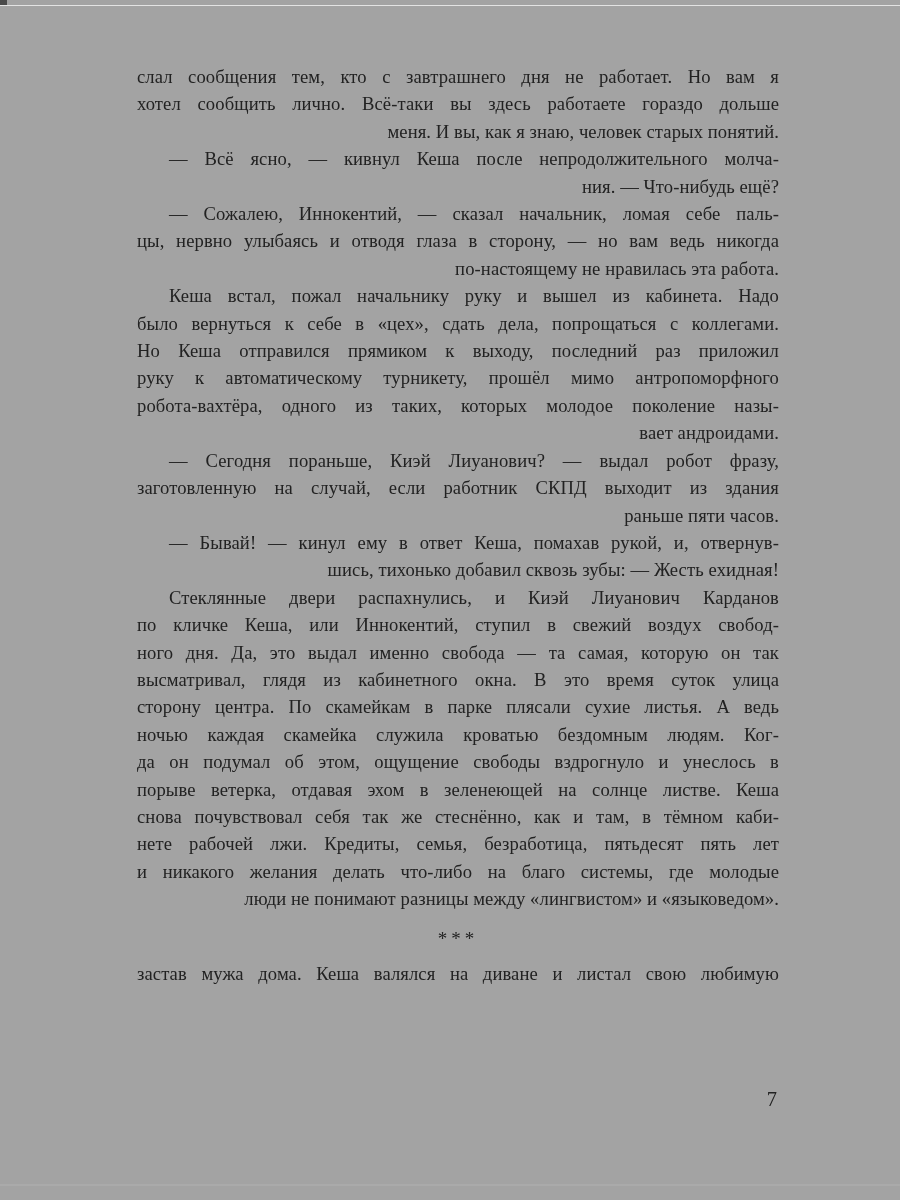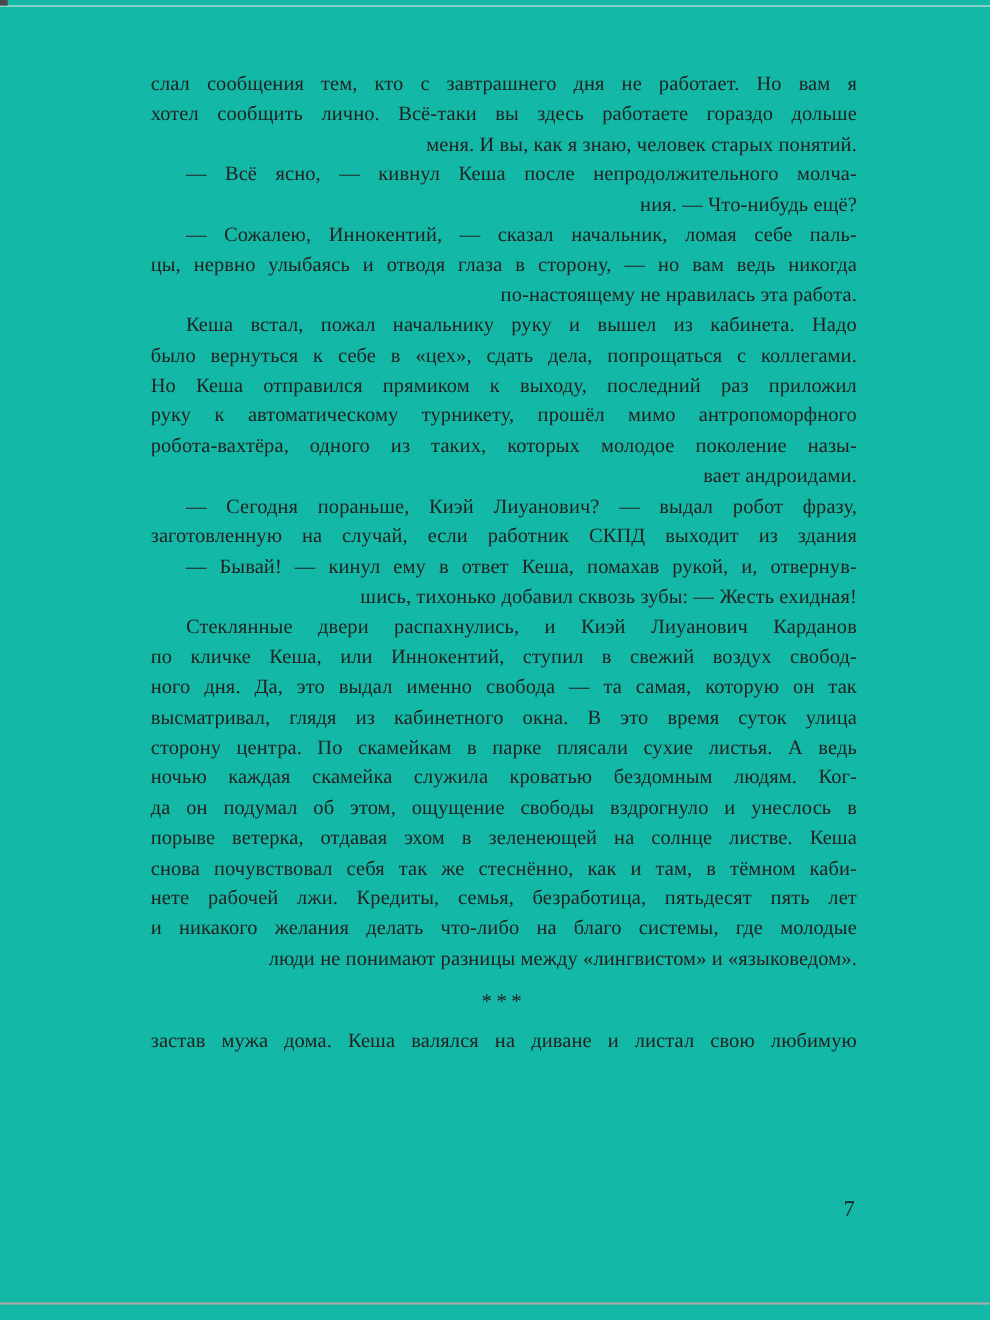--- a/index.html
+++ b/index.html
@@ -4,21 +4,21 @@
 <style>
   html, body {
     margin: 0;
     padding: 0;
     background: #ffffff;
   }
   .book-page {
     position: relative;
     width: 900px;
     height: 1200px;
-    background: #14b8a6;
+    background: #a3a3a3;
     overflow: hidden;
     font-family: "Liberation Serif", "DejaVu Serif", serif;
     color: #222222;
   }
   .text-block {
     position: absolute;
     left: 137px;
     top: 63px;
     width: 642px;
     font-size: 18.6px;
@@ -95,20 +95,21 @@
         <div class="line full indent">Кеша встал, пожал начальнику руку и вышел из кабинета. Надо</div>
         <div class="line full">было вернуться к себе в «цех», сдать дела, попрощаться с коллегами.</div>
         <div class="line full">Но Кеша отправился прямиком к выходу, последний раз приложил</div>
         <div class="line full">руку к автоматическому турникету, прошёл мимо антропоморфного</div>
         <div class="line full">робота-вахтёра, одного из таких, которых молодое поколение назы-</div>
         <div class="line">вает андроидами.</div>
       </div>
       <div class="paragraph">
         <div class="line full indent">— Сегодня пораньше, Киэй Лиуанович? — выдал робот фразу,</div>
         <div class="line full">заготовленную на случай, если работник СКПД выходит из здания</div>
+        <div class="line">раньше пяти часов.</div>
       </div>
       <div class="paragraph">
         <div class="line full indent">— Бывай! — кинул ему в ответ Кеша, помахав рукой, и, отвернув-</div>
         <div class="line">шись, тихонько добавил сквозь зубы: — Жесть ехидная!</div>
       </div>
       <div class="paragraph">
         <div class="line full indent">Стеклянные двери распахнулись, и Киэй Лиуанович Карданов</div>
         <div class="line full">по кличке Кеша, или Иннокентий, ступил в свежий воздух свобод-</div>
         <div class="line full">ного дня. Да, это выдал именно свобода — та самая, которую он так</div>
         <div class="line full">высматривал, глядя из кабинетного окна. В это время суток улица</div>

